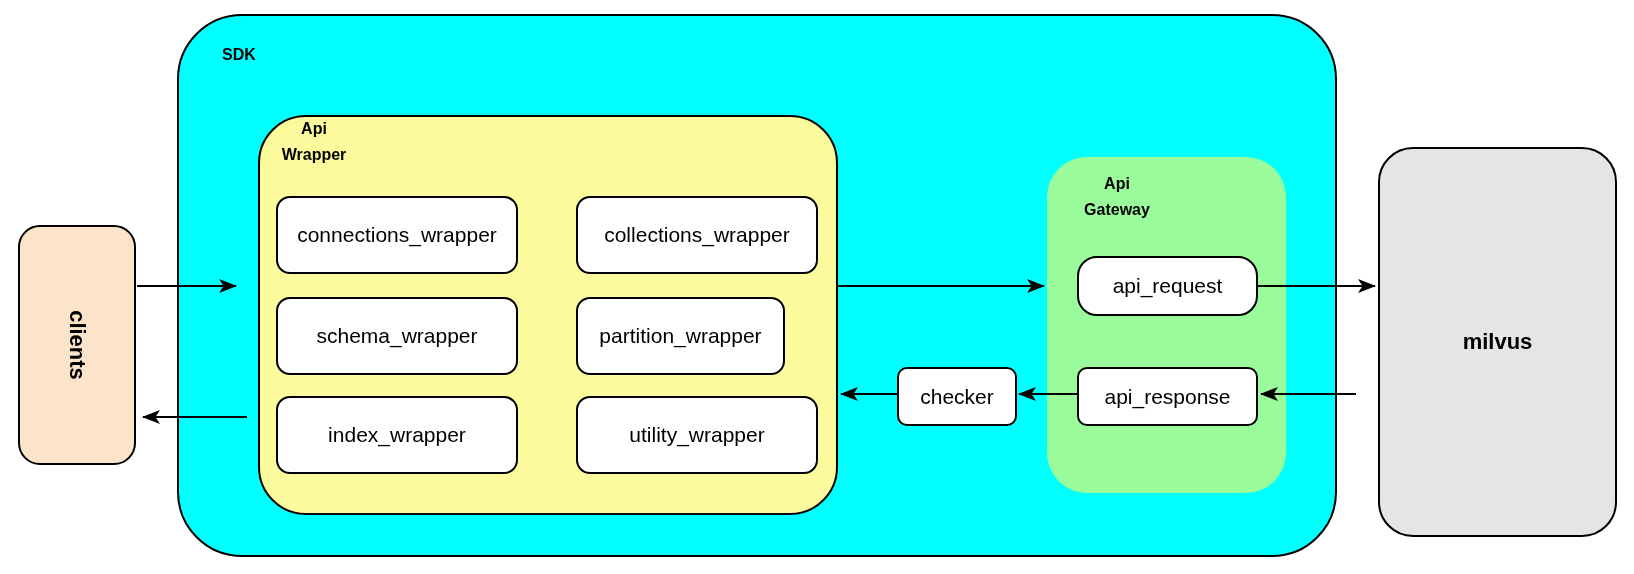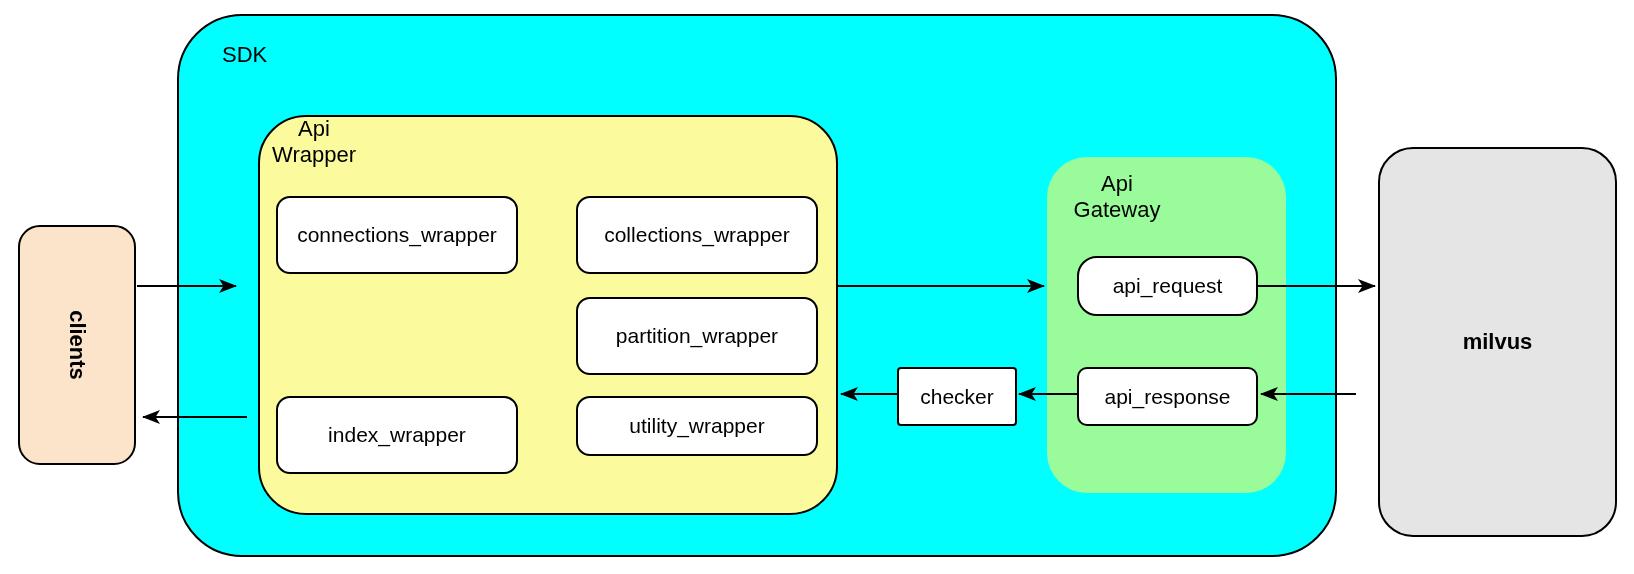--- a/index.html
+++ b/index.html
@@ -7,21 +7,21 @@
     position:relative;width:1634px;height:574px;background:#ffffff;
     font-family:"Liberation Sans",sans-serif;color:#000;overflow:hidden;
   }
   .box{position:absolute;box-sizing:border-box;border:2px solid #000000;}
   .leaf{
     background:#ffffff;border-radius:14px;
     display:flex;align-items:center;justify-content:center;
     font-size:21px;line-height:24px;text-align:center;
   }
   .container-label{
-    position:absolute;font-weight:normal;font-size:22px;line-height:26px;
+    position:absolute;font-weight:bold;font-size:16px;line-height:26px;
     white-space:pre-line;text-align:center;
   }
   .vlabel{
     font-weight:bold;font-size:22px;transform:rotate(90deg);white-space:nowrap;
   }
   .flexcenter{display:flex;align-items:center;justify-content:center;}
   .bold-label{font-weight:bold;font-size:22px;}
   #arrow-layer{position:absolute;left:0;top:0;pointer-events:none;}
 </style>
 </head>
@@ -35,31 +35,34 @@
   <div class="box" style="left:258px;top:115px;width:580px;height:400px;border-radius:48px;background:#FBFB9E;"></div>
   <div class="container-label" style="left:264px;top:116px;width:100px;">Api
 Wrapper</div>
 
   <div class="box leaf" style="left:276px;top:196px;width:242px;height:78px;">
     <span>connections_wrapper</span>
   </div>
   <div class="box leaf" style="left:576px;top:196px;width:242px;height:78px;align-items:center;">
     <span>collections_wrapper</span>
   </div>
-  <div class="box leaf" style="left:576px;top:297px;width:242px;height:78px;">
+  <div class="box leaf" style="left:276px;top:297px;width:242px;height:78px;">
+    <span>schema_wrapper</span>
+  </div>
+  <div class="box leaf" style="left:576px;top:297px;width:209px;height:78px;">
     <span>partition_wrapper</span>
   </div>
   <div class="box leaf" style="left:276px;top:396px;width:242px;height:78px;">
     <span>index_wrapper</span>
   </div>
-  <div class="box leaf" style="left:576px;top:396px;width:242px;height:60px;">
+  <div class="box leaf" style="left:576px;top:396px;width:242px;height:78px;">
     <span>utility_wrapper</span>
   </div>
 
-  <div class="box leaf" style="left:897px;top:367px;width:120px;height:59px;border-radius:4px;">
+  <div class="box leaf" style="left:897px;top:367px;width:120px;height:59px;border-radius:10px;">
     <span>checker</span>
   </div>
 
   <div class="box" style="left:1047px;top:157px;width:239px;height:336px;border-radius:40px;background:#99FB99;border:none;"></div>
   <div class="container-label" style="left:1067px;top:171px;width:100px;">Api
 Gateway</div>
 
   <div class="box leaf" style="left:1077px;top:256px;width:181px;height:60px;border-radius:20px;">
     <span>api_request</span>
   </div>

